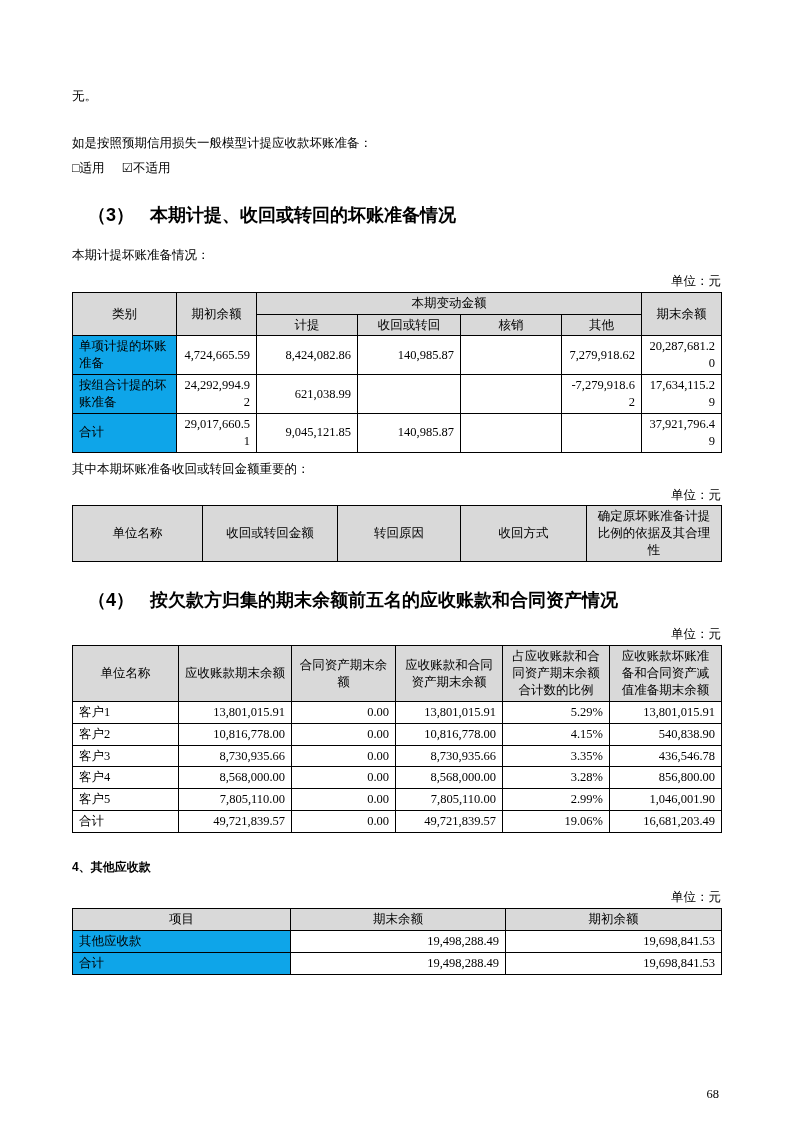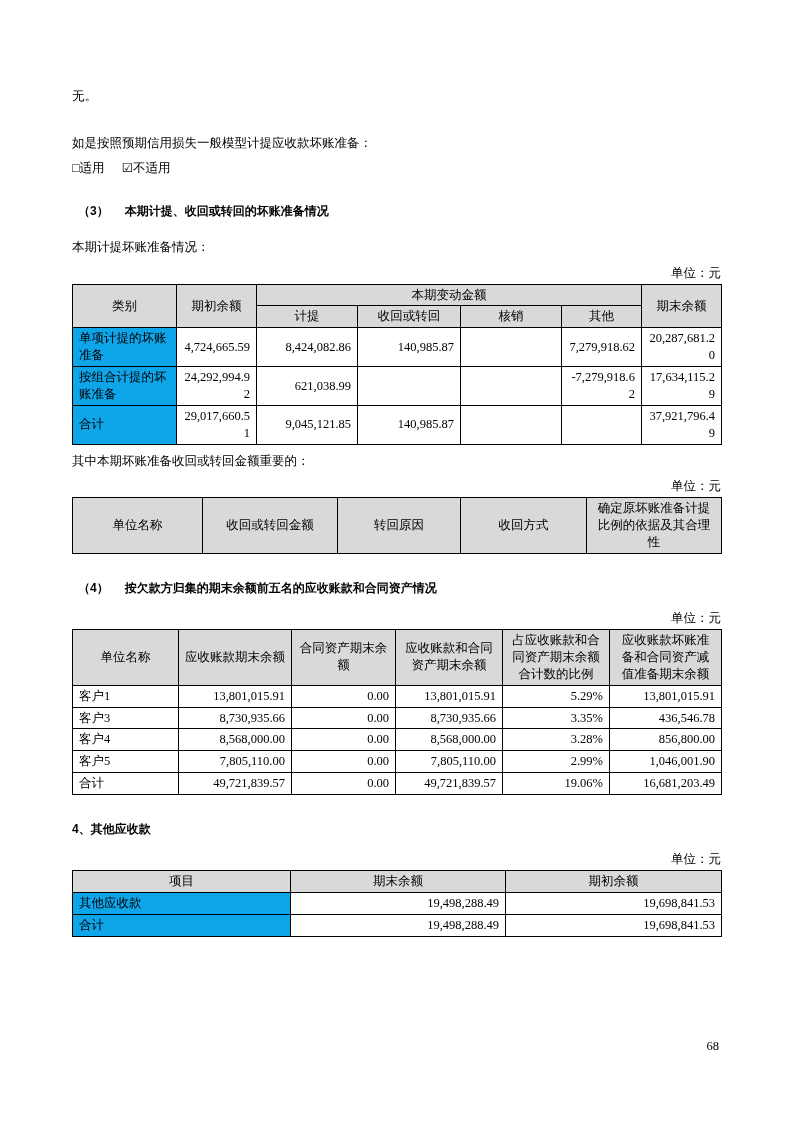--- a/index.html
+++ b/index.html
@@ -18,22 +18,22 @@
   }
   .content { padding: 88px 72px 0 72px; }
   p { margin: 0; }
   .para-none { margin: 0 0 30px 0; }
   .para-model { margin: 0 0 5px 0; }
   .para-apply { margin: 8px 0 0 0; }
   .para-apply .opt { margin-right: 14px; }
   .sec-heading {
     font-family: "Liberation Sans", "DejaVu Sans", sans-serif;
     font-weight: bold;
-    font-size: 12px;
-    margin: 26px 0 0 6px;
+    font-size: 18px;
+    margin: 26px 0 0 16px;
   }
   .sec-heading .h-num { margin-right: 16px; }
   .sub-heading {
     font-family: "Liberation Sans", "DejaVu Sans", sans-serif;
     font-weight: bold;
     font-size: 12px;
     margin: 26px 0 0 0;
   }
   .para-intro { margin: 20px 0 0 0; }
   .para-mid { margin: 8px 0 0 0; }
@@ -55,21 +55,21 @@
   th {
     background: #d9d9d9;
     font-weight: normal;
     text-align: center;
   }
   td.label { background: #0ea5e9; text-align: left; }
   td.plain { text-align: left; }
   td.num { text-align: right; }
   .page-number {
     position: absolute;
-    top: 1038px;
+    top: 1086px;
     right: 74px;
     font-size: 12.5px;
   }
 </style>
 </head>
 <body>
 
 <div class="page">
   <div class="content">
 
@@ -195,20 +195,28 @@
       <tbody>
         <tr>
           <td class="plain">客户1</td>
           <td class="num">13,801,015.91</td>
           <td class="num">0.00</td>
           <td class="num">13,801,015.91</td>
           <td class="num">5.29%</td>
           <td class="num">13,801,015.91</td>
         </tr>
         <tr>
+          <td class="plain">客户2</td>
+          <td class="num">10,816,778.00</td>
+          <td class="num">0.00</td>
+          <td class="num">10,816,778.00</td>
+          <td class="num">4.15%</td>
+          <td class="num">540,838.90</td>
+        </tr>
+        <tr>
           <td class="plain">客户3</td>
           <td class="num">8,730,935.66</td>
           <td class="num">0.00</td>
           <td class="num">8,730,935.66</td>
           <td class="num">3.35%</td>
           <td class="num">436,546.78</td>
         </tr>
         <tr>
           <td class="plain">客户4</td>
           <td class="num">8,568,000.00</td>

